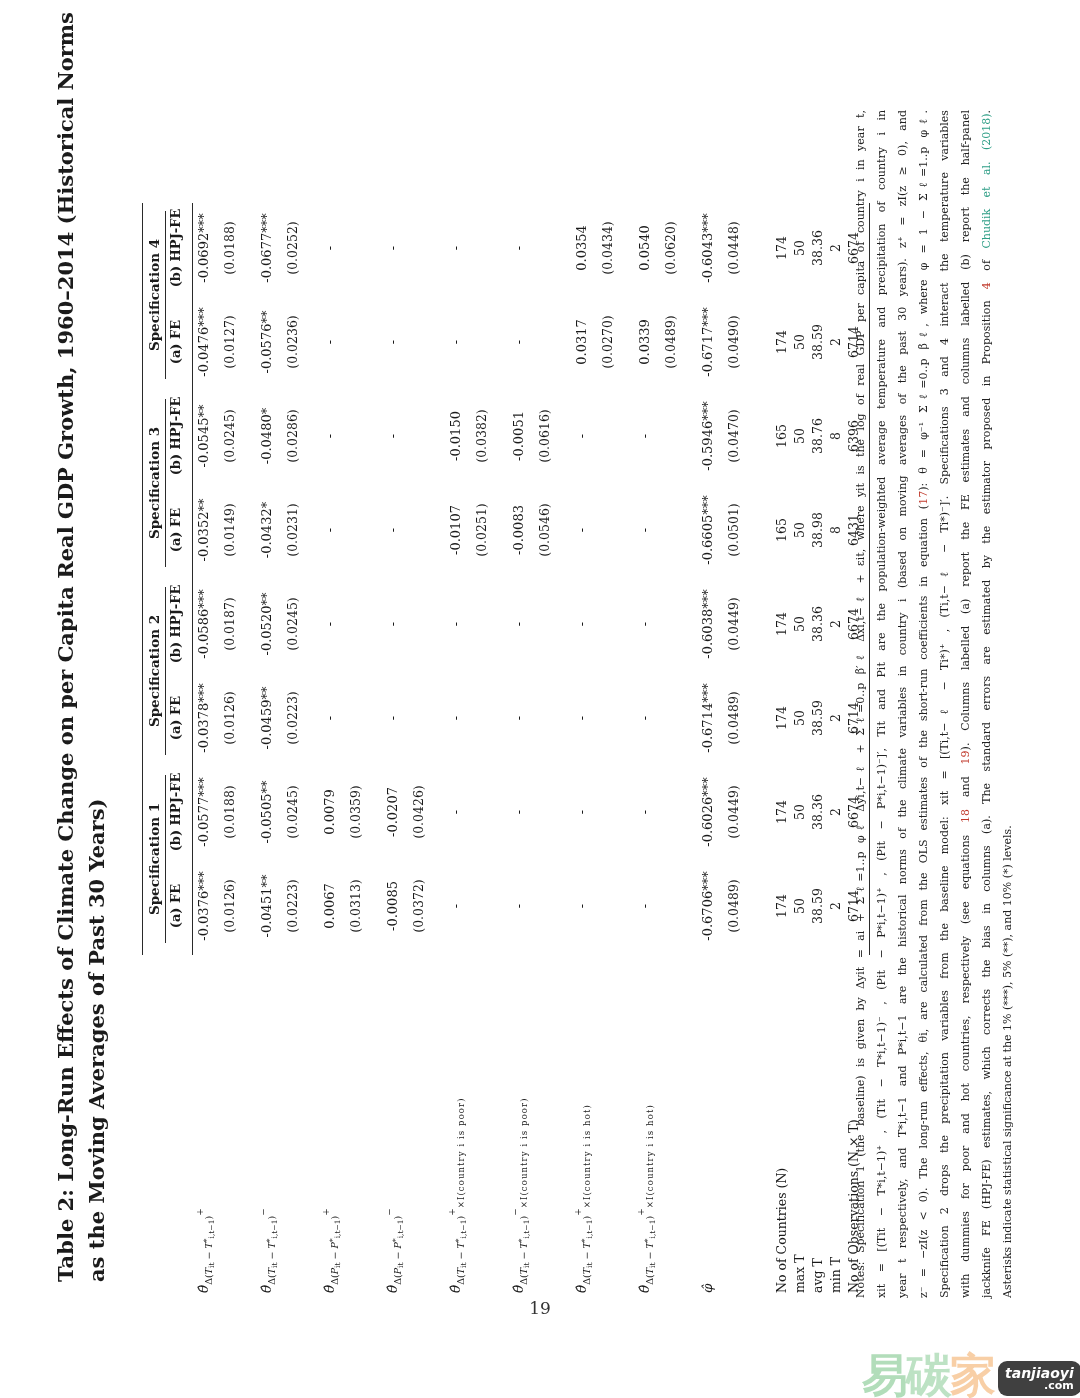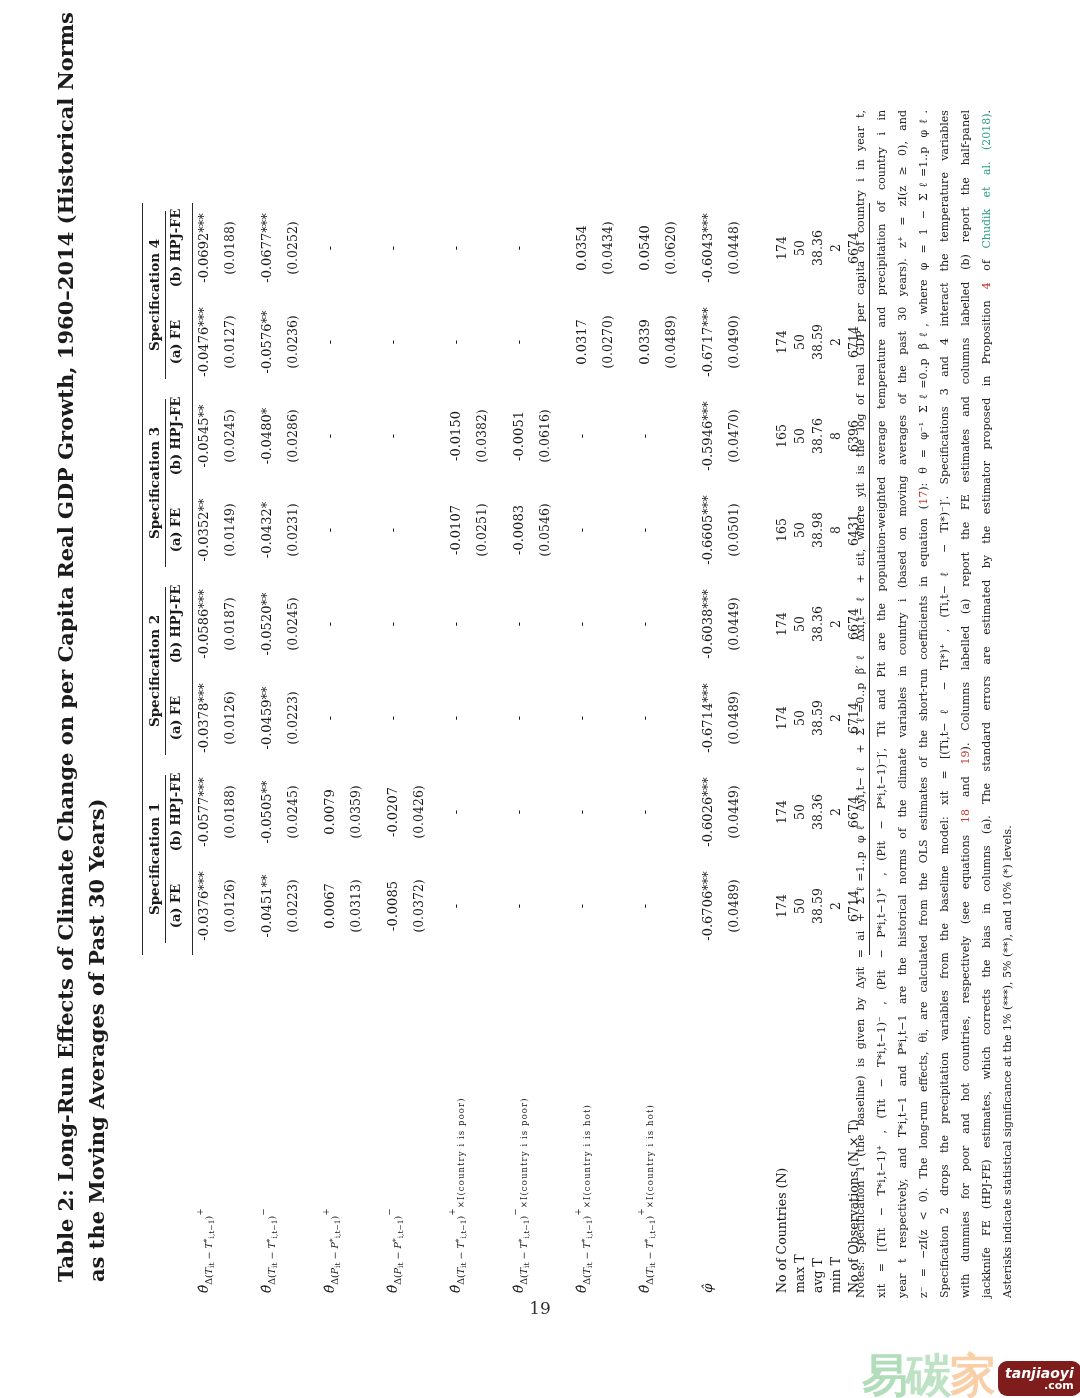--- a/index.html
+++ b/index.html
@@ -44,21 +44,21 @@
   
   .pageno{position:absolute;left:0;top:1298px;width:1080px;text-align:center;
           font-size:17px;color:#333;}
   .wm{position:absolute;left:862px;top:1318px;width:218px;height:80px;
       display:flex;align-items:flex-end;z-index:5;}
   .wm-cjk{font-size:46px;line-height:46px;font-weight:bold;letter-spacing:-2px;
           font-family:"DejaVu Sans",sans-serif;}
   .wm-c1{color:#b2ddba;}
   .wm-c2{color:#b2ddba;opacity:.85;}
   .wm-c3{color:#f8cfa6;}
-  .wm-badge{background:#7f1d1d;border-radius:9px;margin-left:4px;margin-bottom:2px;
+  .wm-badge{background:#404040;border-radius:9px;margin-left:4px;margin-bottom:2px;
             padding:5px 7px 4px 7px;text-align:right;}
   .wm-t1{display:block;color:#fff;font-weight:bold;font-style:italic;
          font-size:14px;line-height:14px;font-family:"DejaVu Sans",sans-serif;}
   .wm-t2{display:block;color:#fff;font-weight:bold;font-size:11px;line-height:12px;
          font-family:"DejaVu Sans",sans-serif;}
 </style>
 </head>
 <body>
 
 <div class="rot">

